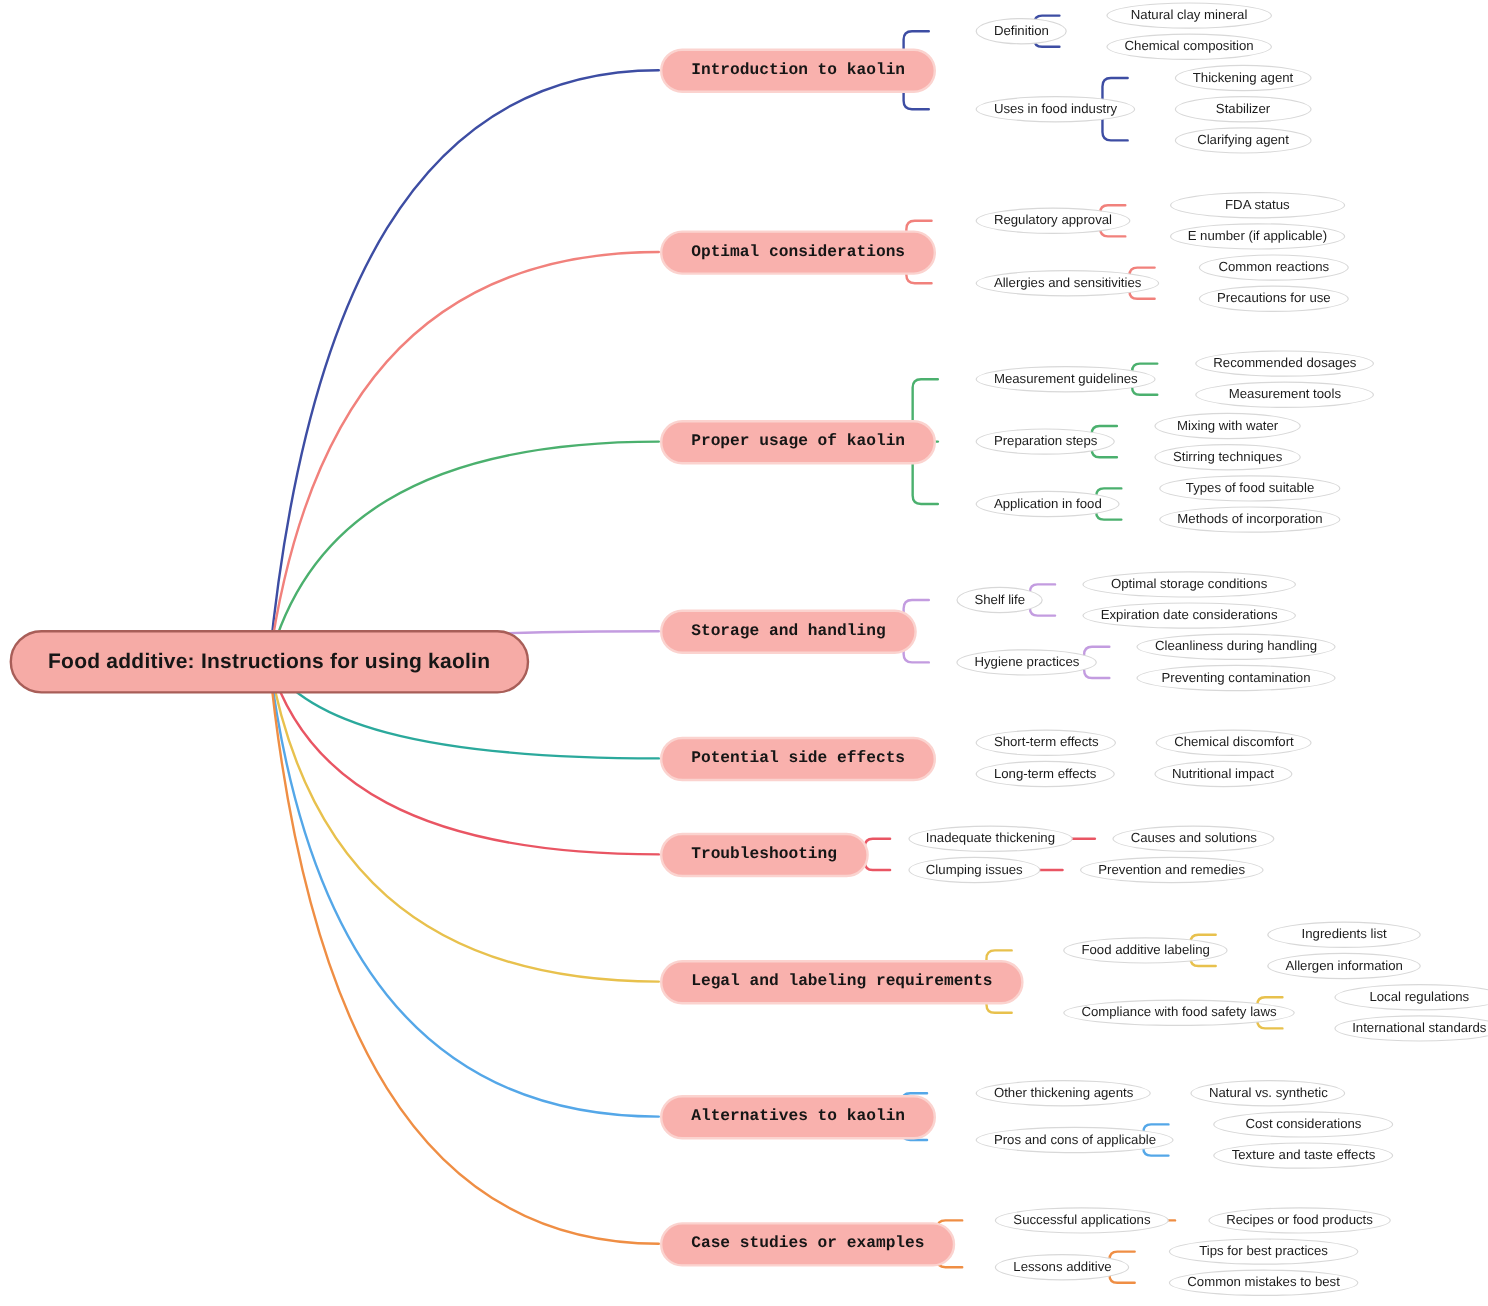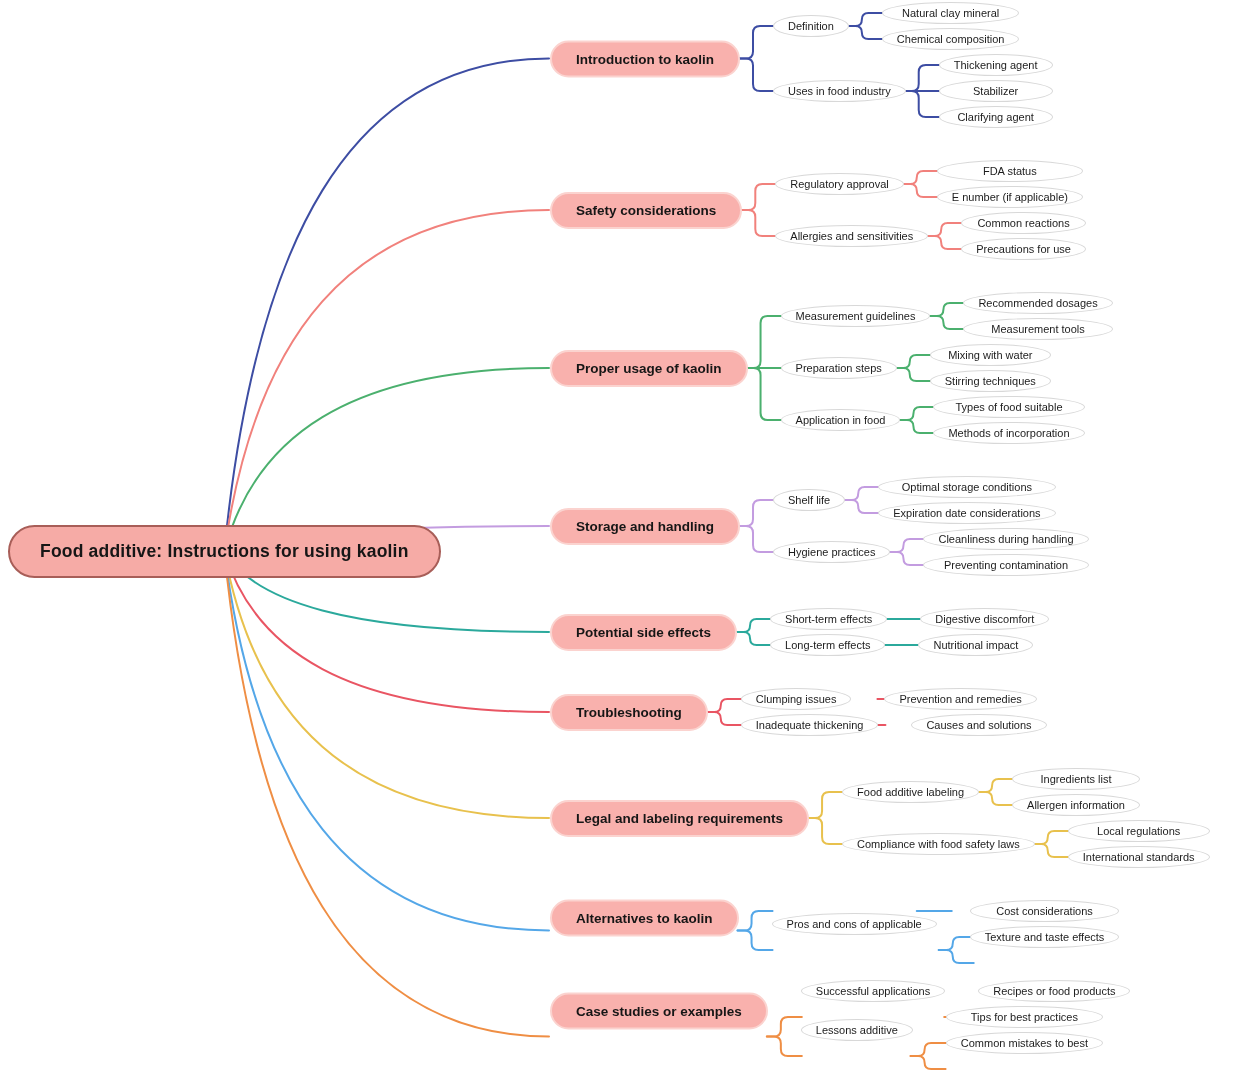--- a/index.html
+++ b/index.html
@@ -55,20 +55,21 @@
     padding: 12px 24px;
     background: #f9b1ad;
     border: 2px solid #fbd3cf;
     border-radius: 19px;
     font-size: 13.5px;
     font-weight: bold;
     color: #161616;
     white-space: nowrap;
     position: relative;
     z-index: 2;
+    font-family: Liberation Mono, monospace;
   }
   .children { display: flex; flex-direction: column; gap: 4px; margin-left: 33px; }
   .subgroup { display: flex; align-items: center; }
   .leaves { display: flex; flex-direction: column; gap: 4px; margin-left: 33px; }
   .node {
     flex: none;
     display: inline-flex;
     align-items: center;
     justify-content: center;
     height: 22px;
@@ -185,21 +186,21 @@
               </div>
               <div class="node">
                 <span>Clarifying agent</span>
               </div>
             </div>
           </div>
         </div>
       </div>
       <div class="branch">
         <div class="topic-node" style="transform: translateY(0px);">
-          <span>Safety considerations</span>
+          <span>Optimal considerations</span>
         </div>
         <div class="children">
           <div class="subgroup">
             <div class="node">
               <span>Regulatory approval</span>
             </div>
             <div class="leaves">
               <div class="node">
                 <span>FDA status</span>
               </div>
@@ -306,21 +307,21 @@
         <div class="topic-node" style="transform: translateY(0px);">
           <span>Potential side effects</span>
         </div>
         <div class="children">
           <div class="subgroup">
             <div class="node">
               <span>Short-term effects</span>
             </div>
             <div class="leaves">
               <div class="node">
-                <span>Digestive discomfort</span>
+                <span>Chemical discomfort</span>
               </div>
             </div>
           </div>
           <div class="subgroup">
             <div class="node">
               <span>Long-term effects</span>
             </div>
             <div class="leaves">
               <div class="node">
                 <span>Nutritional impact</span>
@@ -329,35 +330,35 @@
           </div>
         </div>
       </div>
       <div class="branch">
         <div class="topic-node" style="transform: translateY(0px);">
           <span>Troubleshooting</span>
         </div>
         <div class="children">
           <div class="subgroup">
             <div class="node">
+              <span>Inadequate thickening</span>
+            </div>
+            <div class="leaves">
+              <div class="node">
+                <span>Causes and solutions</span>
+              </div>
+            </div>
+          </div>
+          <div class="subgroup">
+            <div class="node">
               <span>Clumping issues</span>
             </div>
             <div class="leaves">
               <div class="node">
                 <span>Prevention and remedies</span>
-              </div>
-            </div>
-          </div>
-          <div class="subgroup">
-            <div class="node">
-              <span>Inadequate thickening</span>
-            </div>
-            <div class="leaves">
-              <div class="node">
-                <span>Causes and solutions</span>
               </div>
             </div>
           </div>
         </div>
       </div>
       <div class="branch">
         <div class="topic-node" style="transform: translateY(0px);">
           <span>Legal and labeling requirements</span>
         </div>
         <div class="children">
@@ -387,20 +388,30 @@
               </div>
             </div>
           </div>
         </div>
       </div>
       <div class="branch">
         <div class="topic-node" style="transform: translateY(-6.5px);">
           <span>Alternatives to kaolin</span>
         </div>
         <div class="children">
+          <div class="subgroup">
+            <div class="node">
+              <span>Other thickening agents</span>
+            </div>
+            <div class="leaves">
+              <div class="node">
+                <span>Natural vs. synthetic</span>
+              </div>
+            </div>
+          </div>
           <div class="subgroup">
             <div class="node">
               <span>Pros and cons of applicable</span>
             </div>
             <div class="leaves">
               <div class="node">
                 <span>Cost considerations</span>
               </div>
               <div class="node">
                 <span>Texture and taste effects</span>

